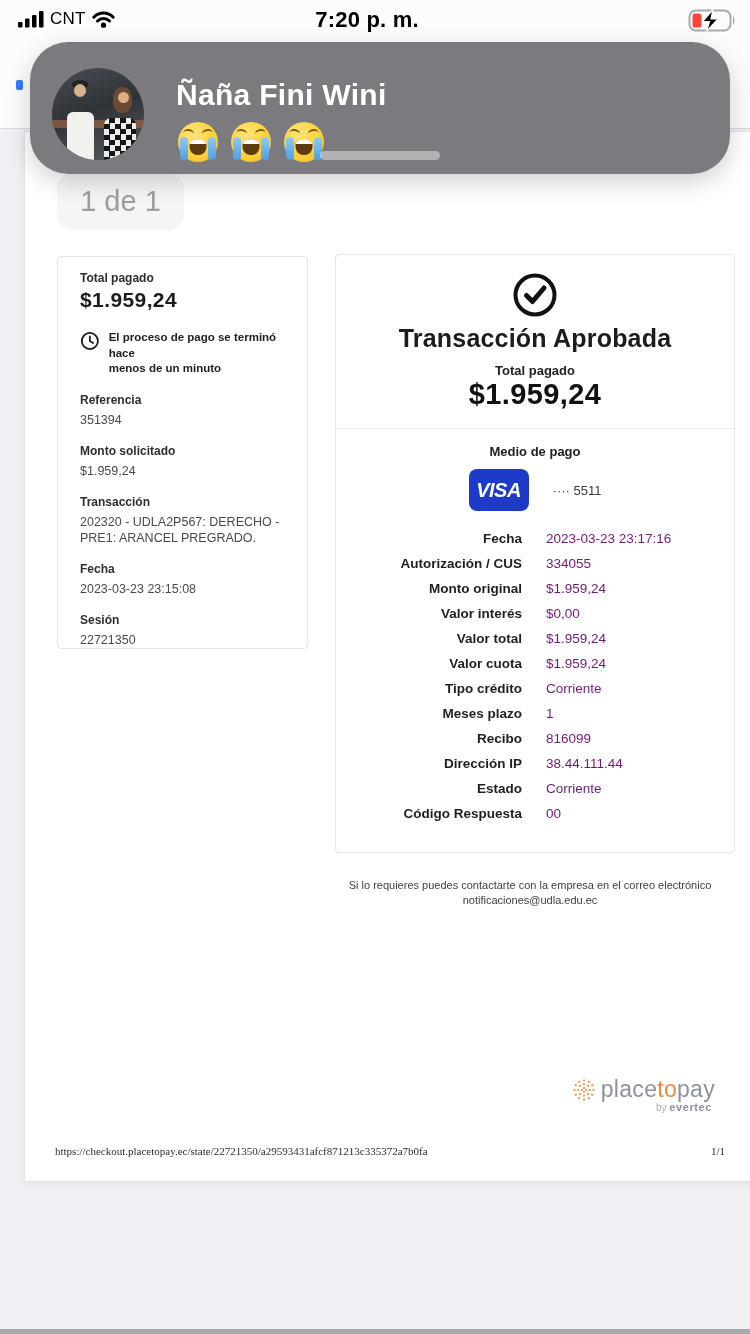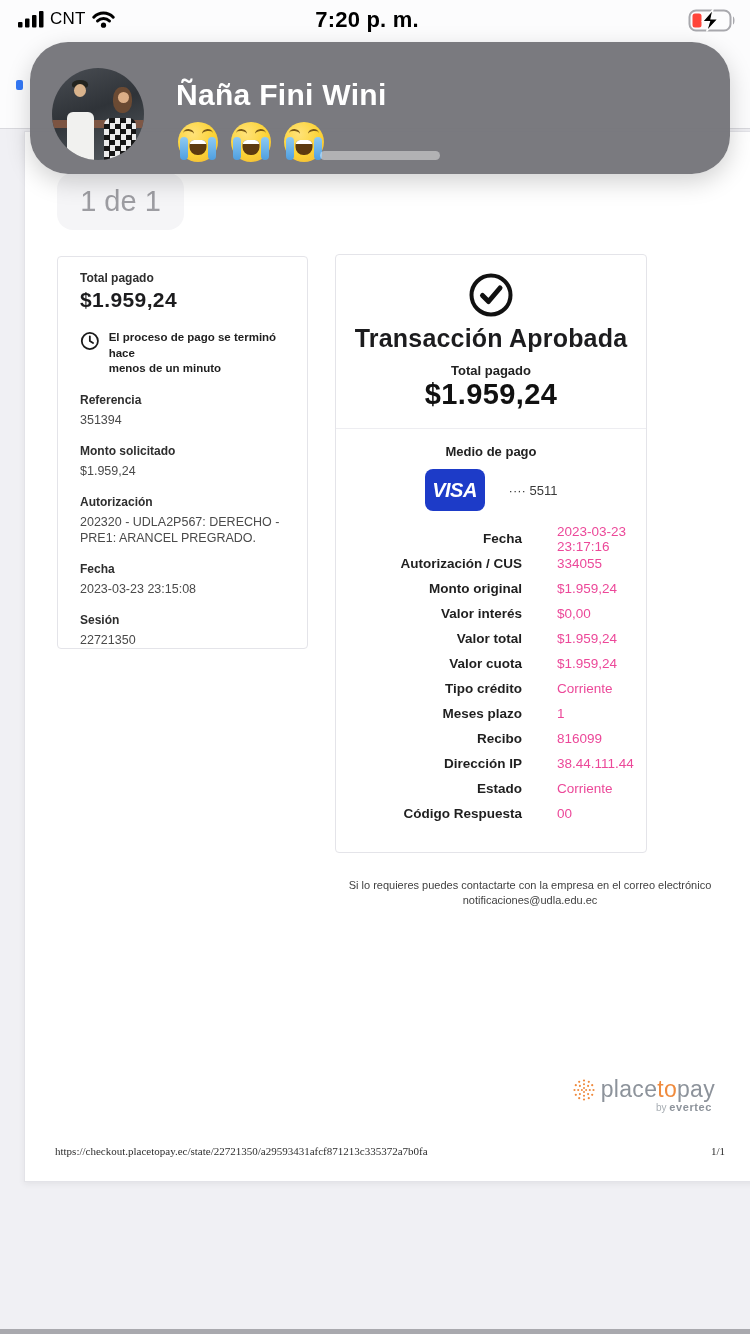--- a/index.html
+++ b/index.html
@@ -24,33 +24,33 @@
   .summary-card{position:absolute;left:32px;top:124px;width:251px;height:393px;background:#fff;border:1px solid #e4e4e9;border-radius:4px;box-sizing:border-box;padding:14px 22px;}
   .s-total-label{font-size:12px;font-weight:700;color:#2e2e2e;}
   .s-total-value{margin-top:3px;font-size:21px;font-weight:700;color:#1c1c1e;letter-spacing:.4px;}
   .s-note{display:flex;gap:9px;margin-top:18px;align-items:flex-start;}
   .s-note-text{font-size:11.5px;font-weight:700;color:#1f1f1f;line-height:1.35;}
   .s-field{margin-top:16px;}
   .s-field-label{font-size:12px;font-weight:700;color:#2e2e2e;}
   .s-field-value{margin-top:5px;font-size:12.5px;color:#4a4a4a;line-height:1.28;}
 
   
-  .receipt-card{position:absolute;left:310px;top:122px;width:312px;height:599px;background:#fff;border:1px solid #e4e4e9;border-radius:4px;box-sizing:border-box;text-align:center;padding-top:17px;}
+  .receipt-card{position:absolute;left:310px;top:122px;width:400px;height:599px;background:#fff;border:1px solid #e4e4e9;border-radius:4px;box-sizing:border-box;text-align:center;padding-top:17px;}
   .r-title{margin-top:2px;font-size:25px;font-weight:700;color:#1c1c1e;letter-spacing:.2px;}
   .r-total-label{margin-top:10px;font-size:13px;font-weight:700;color:#222;}
   .r-total-value{margin-top:0px;font-size:29px;font-weight:700;color:#111;letter-spacing:.4px;}
   .r-divider{margin-top:17px;height:1px;background:#ededf1;}
   .r-method-label{margin-top:15px;font-size:13px;font-weight:700;color:#222;}
   .r-method-row{margin-top:10px;display:flex;align-items:center;justify-content:center;gap:24px;}
   .visa-badge{width:60px;height:42px;background:#1d3bc8;border-radius:8px;display:flex;align-items:center;justify-content:center;color:#fff;font-weight:700;font-style:italic;font-size:20px;letter-spacing:-.5px;}
   .card-digits{font-size:13px;color:#3a3a3a;}
   .r-table{margin-top:15px;}
   .r-row{display:flex;height:25px;align-items:center;}
   .r-label{width:186px;text-align:right;font-size:13.5px;font-weight:700;color:#1f1f1f;flex:0 0 186px;}
-  .r-value{margin-left:35px;text-align:left;font-size:13.5px;color:#ec4899;flex:1;}
+  .r-value{margin-left:24px;text-align:left;font-size:13.5px;color:#701a75;flex:1;}
 
   
   .contact-note{position:absolute;left:310px;top:746px;width:390px;text-align:center;font-size:11px;color:#3f3f3f;line-height:1.35;}
   .brand-logo{position:absolute;right:40px;top:944px;text-align:right;}
   .brand-row{display:flex;align-items:center;gap:5px;justify-content:flex-end;}
   .brand-word{font-size:23px;color:#8d939b;letter-spacing:.3px;}
   .brand-to{color:#ef8a3d;}
   .brand-byline{margin-top:-2px;padding-right:3px;font-size:10px;color:#a7adb3;}
   .brand-evertec{font-size:11px;font-weight:700;color:#8d939b;letter-spacing:.6px;}
   .footer-row{position:absolute;left:30px;right:30px;top:1013px;display:flex;justify-content:space-between;font-family:"Liberation Serif",serif;font-size:11px;color:#2e2e2e;}
@@ -135,21 +135,21 @@
       <div class="s-fields">
           <div class="s-field">
           <div class="s-field-label">Referencia</div>
           <div class="s-field-value">351394</div>
         </div>
           <div class="s-field">
           <div class="s-field-label">Monto solicitado</div>
           <div class="s-field-value">$1.959,24</div>
         </div>
           <div class="s-field">
-          <div class="s-field-label">Autorización</div>
+          <div class="s-field-label">Transacción</div>
           <div class="s-field-value">202320 - UDLA2P567: DERECHO - PRE1: ARANCEL PREGRADO.</div>
         </div>
           <div class="s-field">
           <div class="s-field-label">Fecha</div>
           <div class="s-field-value">2023-03-23 23:15:08</div>
         </div>
           <div class="s-field">
           <div class="s-field-label">Sesión</div>
           <div class="s-field-value">22721350</div>
         </div>

